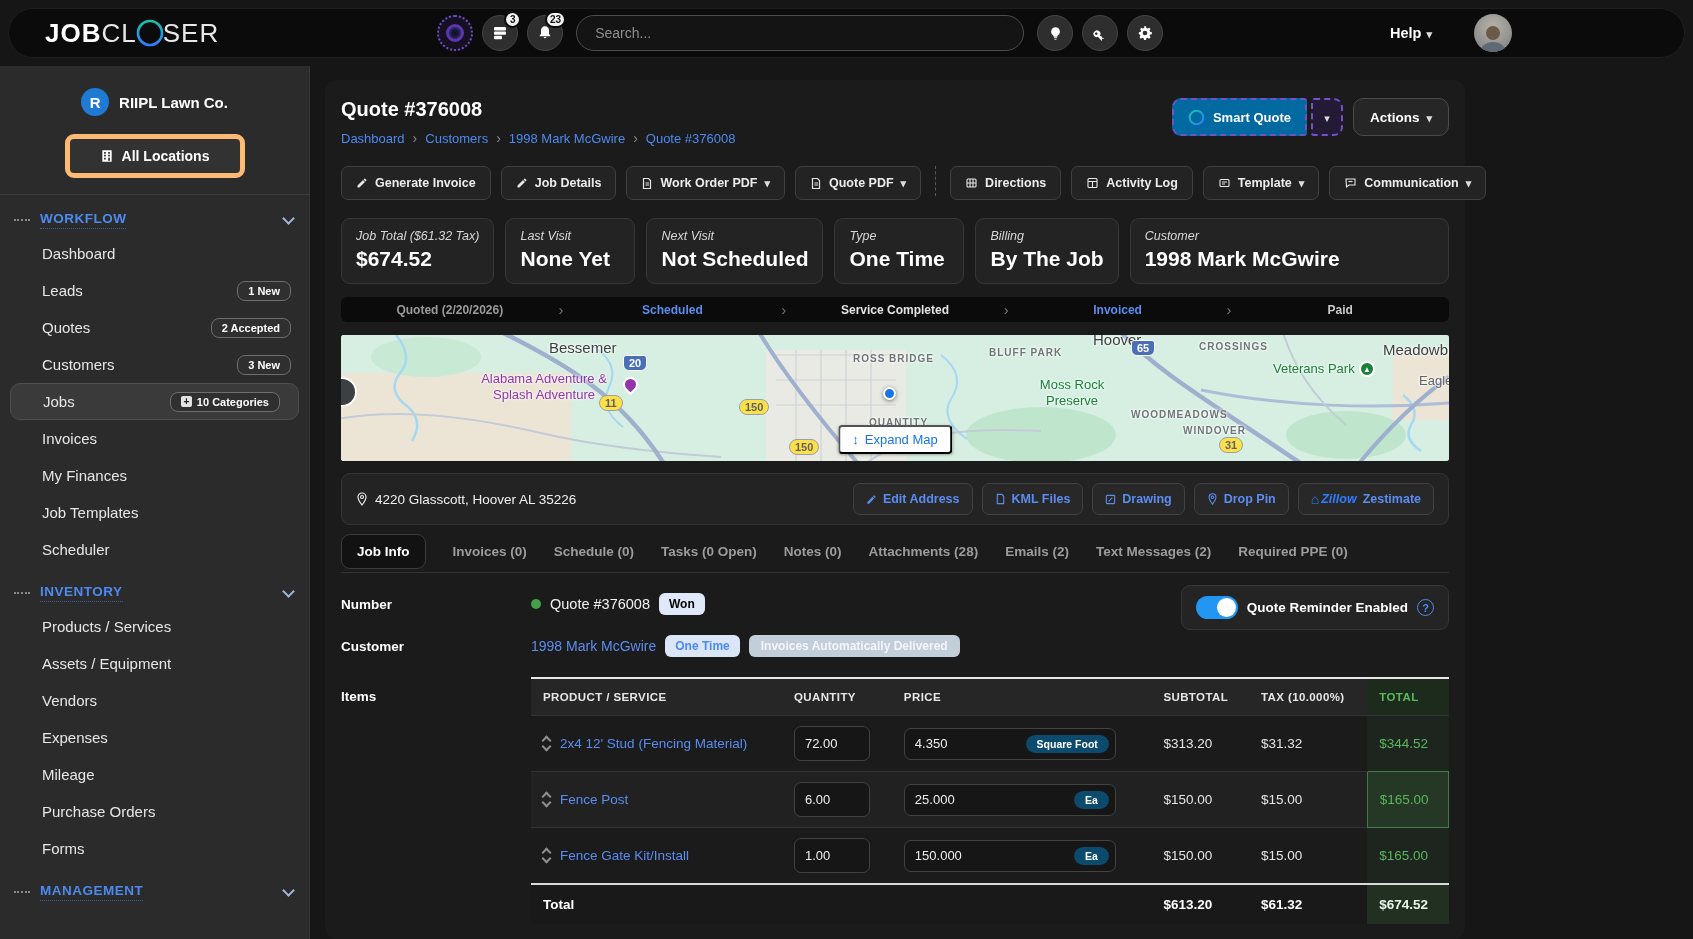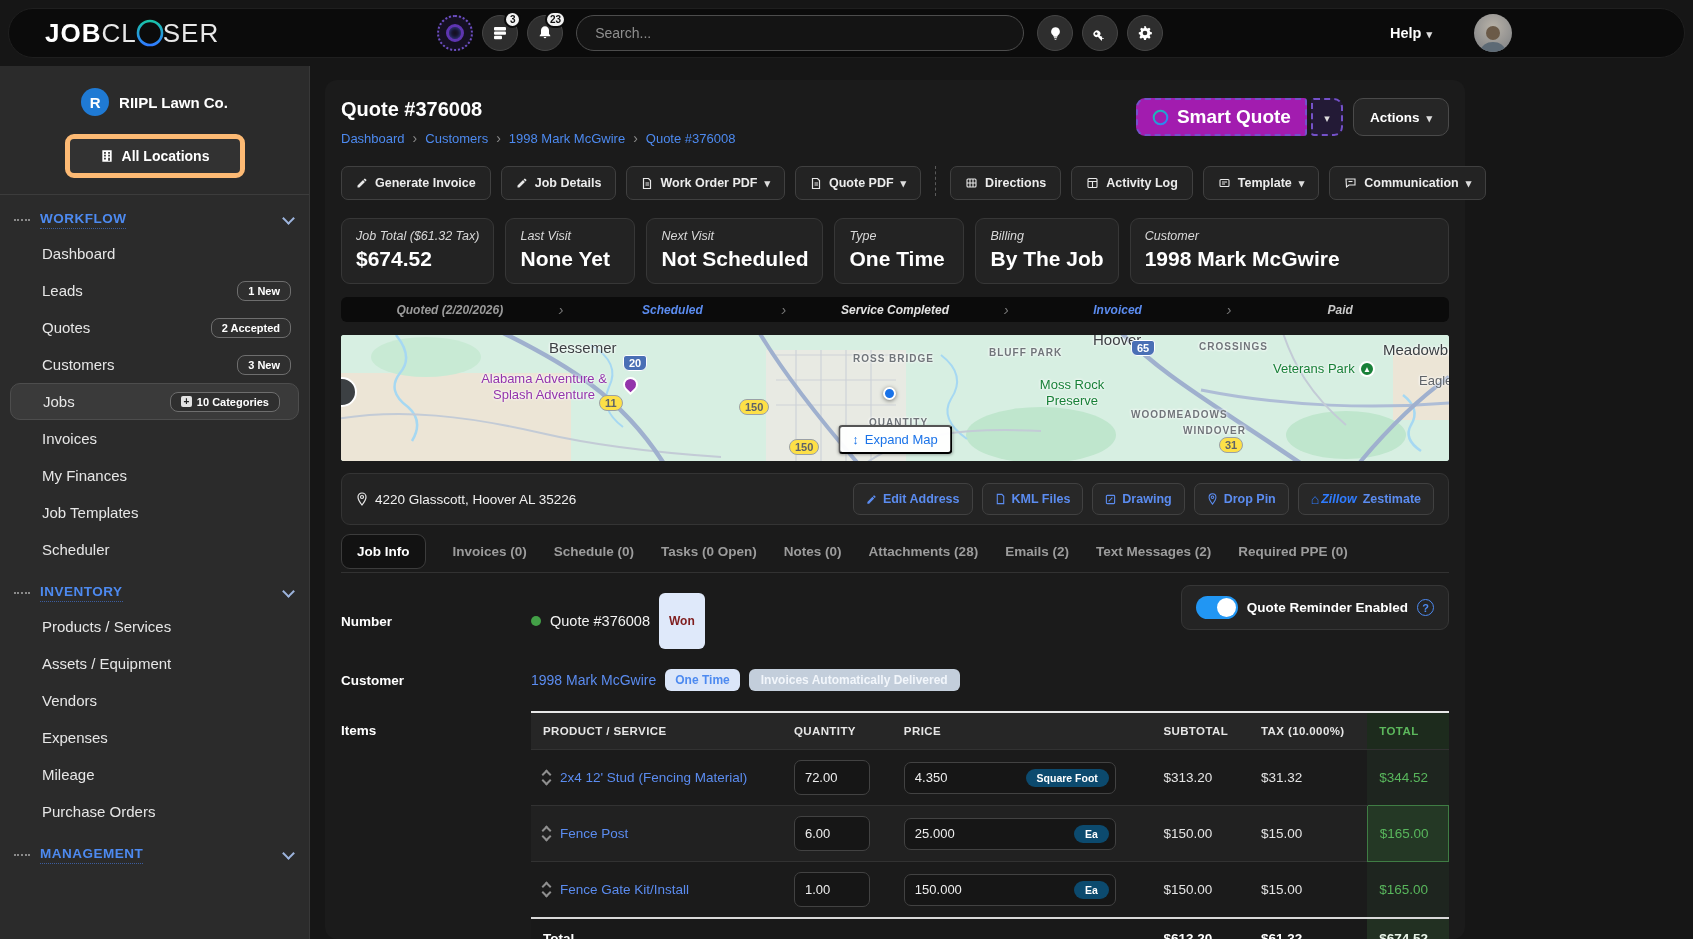--- a/index.html
+++ b/index.html
@@ -59,43 +59,43 @@
   .plus-sq::before { content:"+"; }
 
   
   .page-head { display:flex; }
   .page-title { color:#fff; font-size:20px; font-weight:bold; }
   .breadcrumb { margin-top:9px; display:flex; align-items:center; gap:8px; font-size:13px; }
   .crumb { color:#4d8af0; cursor:pointer; }
   .crumb-sep::before { content:"\203A"; color:#8a8a8a; font-size:14px; }
   .head-actions { margin-left:auto; display:flex; gap:10px; align-items:flex-start; }
   .smart-group { display:flex; gap:4px; }
-  .btn-smart { height:38px; display:flex; align-items:center; gap:8px; background:#a21caf; border:2px dashed #7451c9;
-               border-radius:9px 3px 3px 9px; padding:0 14px; color:#fff; font-weight:bold; font-size:19px; cursor:pointer; }
+  .btn-smart { height:38px; display:flex; align-items:center; gap:8px; background:#0369a1; border:2px dashed #7451c9;
+               border-radius:9px 3px 3px 9px; padding:0 14px; color:#fff; font-weight:bold; font-size:13px; cursor:pointer; }
   .btn-smart-caret { height:38px; width:32px; background:#231a36; border:2px dashed #7451c9; border-radius:3px 9px 9px 3px;
                      display:flex; align-items:center; justify-content:center; cursor:pointer; }
   .btn-actions { height:38px; background:#262626; border:1px solid #4a4a4a; border-radius:10px; padding:0 16px;
                  color:#fff; font-weight:bold; font-size:13.5px; display:flex; align-items:center; gap:7px; cursor:pointer; }
 
   
   .toolbar { display:flex; align-items:flex-start; gap:10px; margin-top:20px; }
   .tbtn { display:flex; align-items:center; gap:7px; background:#232323; border:1px solid #404040; border-radius:7px;
           padding:9px 14px; color:#ececec; font-size:12.5px; font-weight:bold; cursor:pointer; white-space:nowrap; }
   .tbtn svg { flex:none; }
   .tb-divider { width:0; height:30px; border-left:1px dashed #5a5a5a; margin:0 4px; }
 
   
   .stats { display:flex; gap:11px; margin-top:18px; }
   .stat-card { background:#232323; border:1px solid #373737; border-radius:9px; padding:10px 14px 12px 14px; min-width:130px; }
   .stat-card:last-child { flex:1; }
   .stat-label { color:#d8d8d8; font-size:12.5px; font-style:italic; }
   .stat-value { color:#fff; font-size:21px; font-weight:bold; margin-top:4px; white-space:nowrap; }
 
   
-  .progress { margin-top:13px; background:#0b0b0b; border-radius:6px; height:25px; display:flex; align-items:center;font-style:italic; }
+  .progress { margin-top:13px; background:#0b0b0b; border-radius:6px; height:25px; display:flex; align-items:center; }
   .pitem { flex:1; text-align:center; font-size:12px; font-weight:bold; }
   .psep::before { content:"\203A"; color:#777; font-size:15px; }
   .p-gray { color:#9a9a9a; } .p-blue { color:#5b8cf0; } .p-light { color:#e3e3e3; } .p-dim { color:#c9c9c9; }
 
   
   .map { position:relative; margin-top:13px; height:126px; background:#d7efe2; overflow:hidden; border-radius:3px; }
   .map-label { position:absolute; color:#3c4043; font-size:14px; text-shadow:0 0 3px #fff, 0 0 3px #fff; white-space:nowrap; }
   .map-label.small { font-size:10px; color:#70757a; letter-spacing:1px; font-weight:bold; }
   .map-label.area  { font-size:13px; color:#5f6368; }
   .map-label.park  { color:#188038; font-size:13px; }
@@ -130,21 +130,21 @@
   .tab { color:#9c9c9c; font-size:13.5px; font-weight:bold; cursor:pointer; white-space:nowrap; }
   .tab.active { color:#fff; background:#121212; border:1px solid #3c3c3c; border-radius:9px; padding:9px 15px; margin:-6px 0; }
 
   
   .details { position:relative; margin-top:20px; }
   .drow { display:flex; align-items:center; margin-bottom:20px; }
   .dlabel { width:190px; flex:none; color:#fff; font-size:13.5px; font-weight:bold; }
   .dvalue { display:flex; align-items:center; gap:9px; }
   .status-dot { width:10px; height:10px; border-radius:50%; background:#43a047; }
   .q-number { color:#f2f2f2; font-size:14.5px; }
-  .badge-won { background:#dfe9fa; color:#7f1d1d; font-size:12px; font-weight:bold; border-radius:6px; padding:21px 10px; }
+  .badge-won { background:#dfe9fa; color:#000000; font-size:12px; font-weight:bold; border-radius:6px; padding:4px 10px; }
   .cust-link { color:#5b8cf0; font-size:14px; cursor:pointer; }
   .badge-light { background:#dbe6f9; color:#4d8af0; font-size:12px; font-weight:bold; border-radius:6px; padding:4px 10px; }
   .badge-muted { background:#c3cedb; color:#f2f6fb; font-size:12px; font-weight:bold; border-radius:6px; padding:4px 12px; }
   .reminder { position:absolute; top:-8px; right:0; background:#242424; border:1px solid #363636; border-radius:9px;
               padding:10px 14px; display:flex; align-items:center; gap:9px; }
   .toggle { width:42px; height:23px; border-radius:12px; background:#2196f3; position:relative; cursor:pointer; }
   .knob { position:absolute; top:2px; left:21px; width:19px; height:19px; border-radius:50%; background:#fff; }
   .reminder-label { color:#fff; font-size:13.5px; font-weight:bold; }
   .qmark { width:17px; height:17px; border-radius:50%; border:1.5px solid #4d8af0; color:#4d8af0; font-size:11px;
            font-weight:bold; display:flex; align-items:center; justify-content:center; cursor:pointer; }
@@ -317,20 +317,23 @@
           <span>Vendors</span>
         </div>
       <div class="side-item">
           <span>Expenses</span>
         </div>
       <div class="side-item">
           <span>Mileage</span>
         </div>
       <div class="side-item">
           <span>Purchase Orders</span>
+        </div>
+      <div class="side-item">
+          <span>Forms</span>
         </div>
 
       <div class="section-head">
         <span class="section-dash"></span>
         <span class="section-label">MANAGEMENT</span>
         <span class="section-chev"></span>
       </div>
     </aside>
 
     <main class="main">

